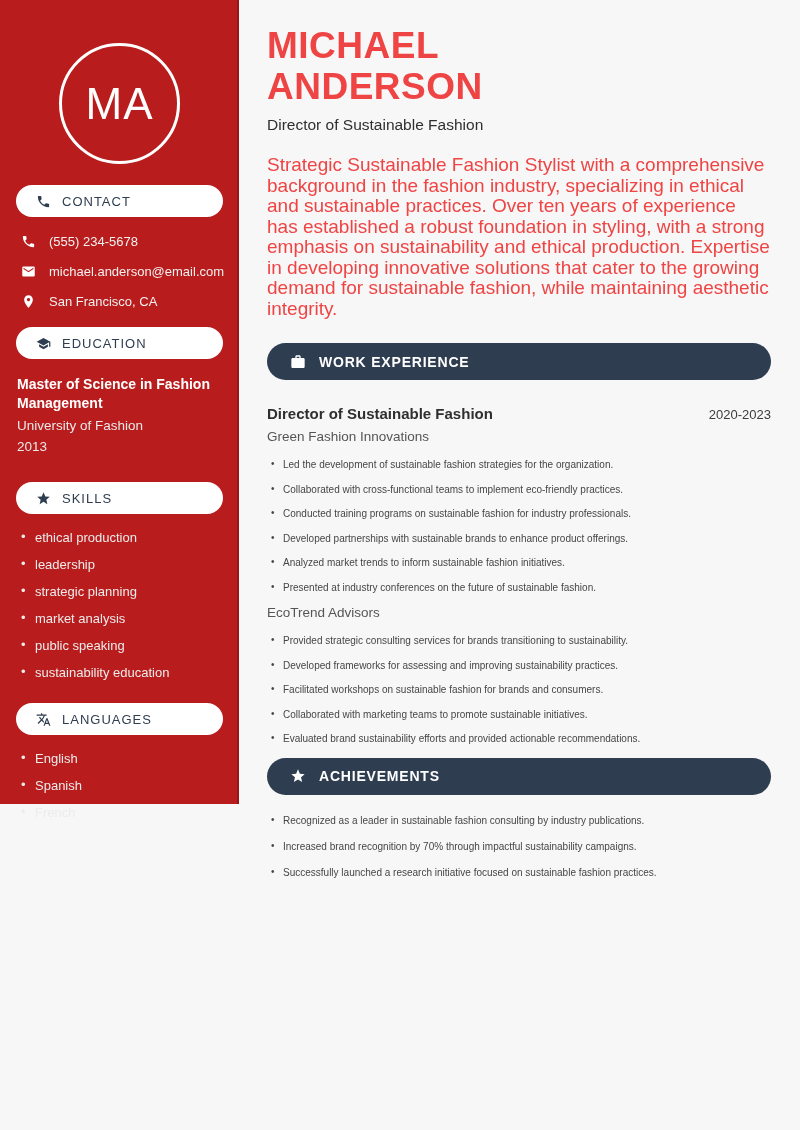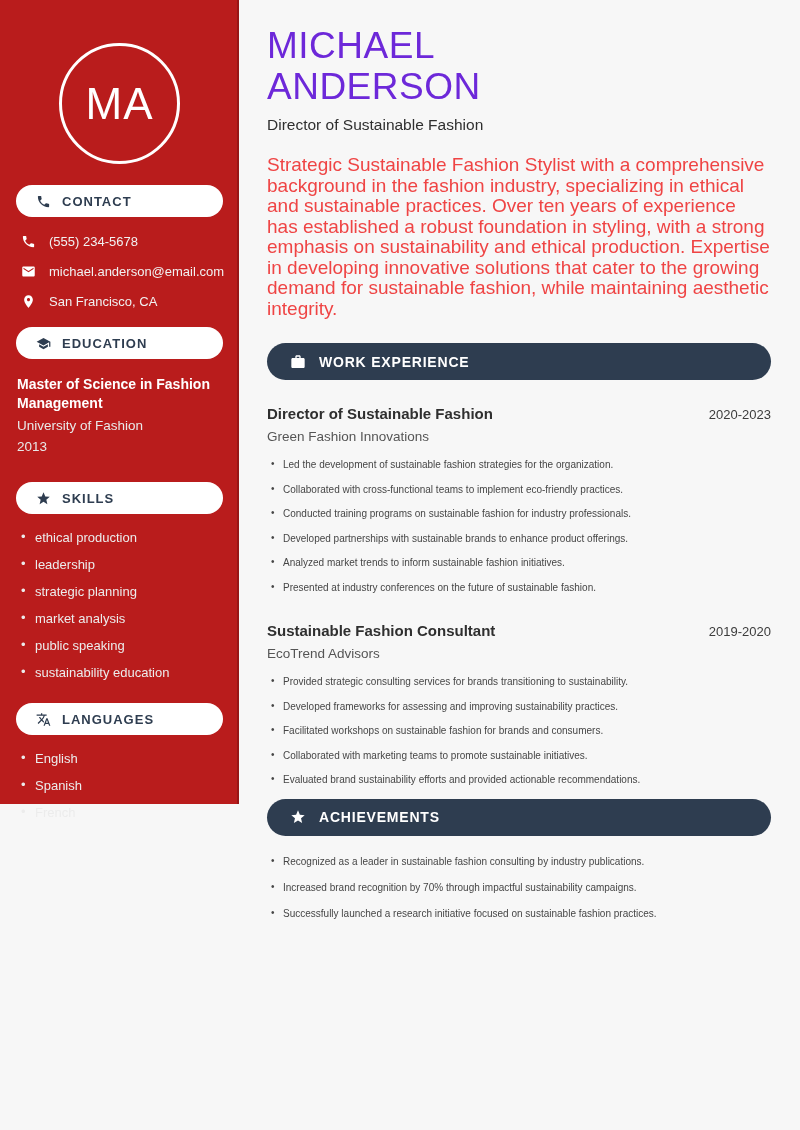--- a/index.html
+++ b/index.html
@@ -35,21 +35,21 @@
     margin-top: 21px;
     background: #ffffff;
     border-radius: 999px;
     height: 32px;
     display: flex; align-items: center;
     padding-left: 20px;
     gap: 11px;
     color: #2e3d50;
   }
   .side-pill .pill-label {
-    font-size: 13px; font-weight: 700; letter-spacing: 1px;
+    font-size: 13px; font-weight: 400; letter-spacing: 1px;
   }
   .side-pill svg { width: 15px; height: 15px; fill: #2e3d50; }
 
   .contact-list { list-style: none; margin-top: 17px; }
   .contact-list li {
     display: flex; align-items: center; gap: 13px;
     color: #f1f1f1; font-size: 13px;
     margin-bottom: 15px;
     padding-left: 5px;
   }
@@ -74,22 +74,22 @@
     position: absolute; left: 5px; top: -1px;
     color: #ececec;
   }
   .gap-a { margin-top: 18px; }
   .gap-b { margin-top: 28px; }
   .gap-c { margin-top: 23px; }
 
   
   .main { flex: 1; padding: 25px 29px 0 28px; }
   .name {
-    color: #6d28d9;
-    font-size: 37px; font-weight: 400;
+    color: #ef4444;
+    font-size: 37px; font-weight: 700;
     line-height: 41px; letter-spacing: 0.5px;
   }
   .job-title-sub {
     margin-top: 9px;
     color: #2f2f2f; font-size: 15.5px;
   }
   .summary {
     margin-top: 21px;
     color: #ef4444; font-size: 19px; line-height: 20.5px;
   }
@@ -236,24 +236,20 @@
     <div class="company">Green Fashion Innovations</div>
     <ul class="bullets">
       <li>Led the development of sustainable fashion strategies for the organization.</li>
       <li>Collaborated with cross-functional teams to implement eco-friendly practices.</li>
       <li>Conducted training programs on sustainable fashion for industry professionals.</li>
       <li>Developed partnerships with sustainable brands to enhance product offerings.</li>
       <li>Analyzed market trends to inform sustainable fashion initiatives.</li>
       <li>Presented at industry conferences on the future of sustainable fashion.</li>
     </ul>
 
-    <div class="job-header second">
-      <span class="job-name">Sustainable Fashion Consultant</span>
-      <span class="job-dates">2019-2020</span>
-    </div>
     <div class="company">EcoTrend Advisors</div>
     <ul class="bullets">
       <li>Provided strategic consulting services for brands transitioning to sustainability.</li>
       <li>Developed frameworks for assessing and improving sustainability practices.</li>
       <li>Facilitated workshops on sustainable fashion for brands and consumers.</li>
       <li>Collaborated with marketing teams to promote sustainable initiatives.</li>
       <li>Evaluated brand sustainability efforts and provided actionable recommendations.</li>
     </ul>
 
     <div class="section-pill achievements">

